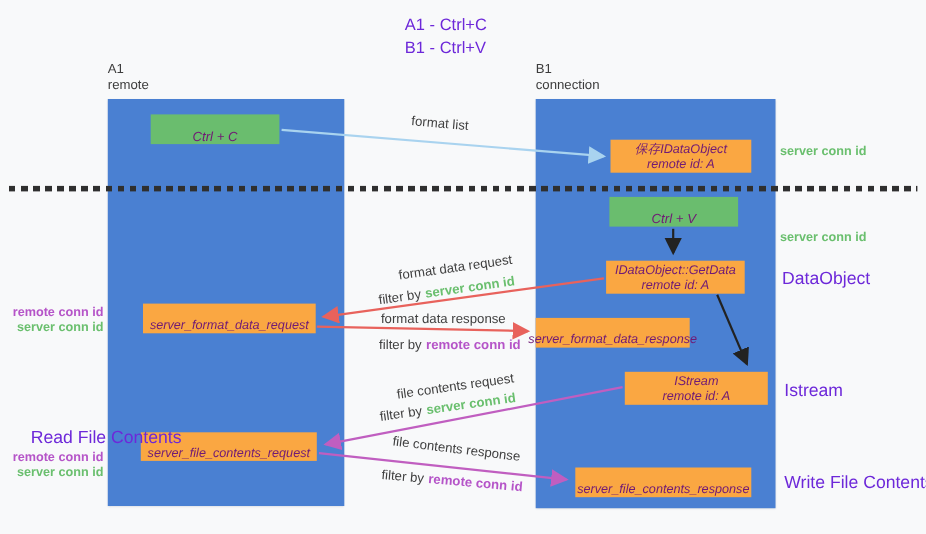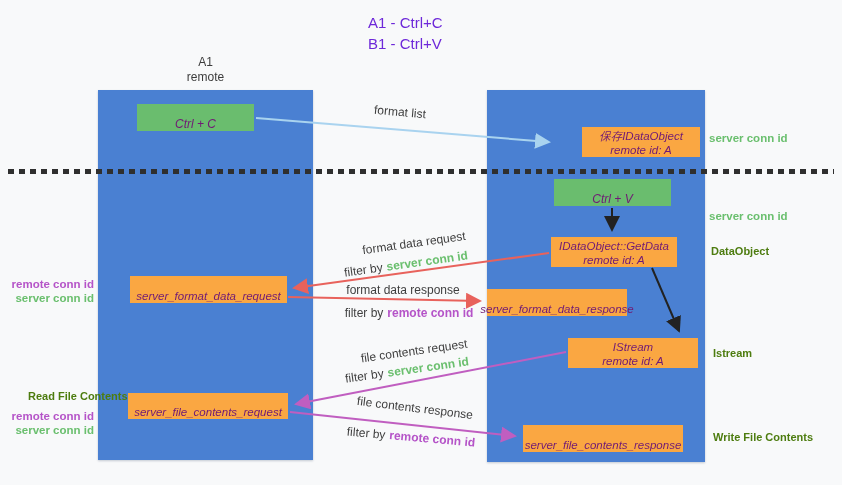--- a/index.html
+++ b/index.html
@@ -2,73 +2,75 @@
 <html><head>
 <meta charset="utf-8">
 <style>
   * { margin:0; padding:0; box-sizing:border-box; }
   html,body { background:#f8f9fa; }
   body { font-family:"Liberation Sans", sans-serif; }
   #canvas { position:relative; width:842px; height:485px; background:#f8f9fa; overflow:hidden; }
 
   .title { position:absolute; left:368px; top:12px; font-size:15px; line-height:21px; color:#6d28d9; z-index:5; }
 
-  .lane-header { position:absolute; top:55px; text-align:center; font-size:12px; line-height:15px; color:#3c3c3c; z-index:5; }
+  .lane-header { position:absolute; top:55px; font-size:12px; line-height:15px; color:#3c3c3c; z-index:5; }
   #hdr-left { left:98px; width:215px; }
   #hdr-right { left:487px; width:218px; }
 
   .lane { position:absolute; top:90px; background:#4a80d2; z-index:1; box-shadow:0 1px 2px rgba(40,60,90,.25); }
   #lane-left { left:98px; width:215px; height:370px; }
   #lane-right { left:487px; width:218px; height:372px; }
 
   .dotted-line { position:absolute; left:8px; top:169px; width:826px; height:5px; z-index:2;
     background:repeating-linear-gradient(90deg,#2f2f2f 0 6px,transparent 6px 11px); }
 
   svg.arrows { position:absolute; left:0; top:0; z-index:3; pointer-events:none; }
 
   .node { position:absolute; z-index:4; display:flex; flex-direction:column; align-items:center; justify-content:flex-end;
     color:#701a75; text-align:center; font-size:12px; line-height:14px;font-style:italic; }
   .node.green { background:#6abd6e; }
   .node.orange { background:#faa742; font-size:11.5px; }
 
   #n-ctrl-c { left:137px; top:104px; width:117px; height:27px; }
-  #n-save-do { left:582px; top:127px; width:118px; height:30px; }
+  #n-save-do { left:555px; top:127px; width:128px; height:30px; }
   #n-ctrl-v { left:554px; top:179px; width:117px; height:27px; }
   #n-getdata { left:551px; top:237px; width:126px; height:30px; }
   #n-fmt-req { left:130px; top:276px; width:157px; height:27px; }
   #n-fmt-resp { left:487px; top:289px; width:140px; height:27px; }
   #n-istream { left:568px; top:338px; width:130px; height:30px; }
   #n-file-req { left:128px; top:393px; width:160px; height:26px; }
   #n-file-resp { left:523px; top:425px; width:160px; height:27px; }
 
   .flabel { position:absolute; z-index:5; font-size:12px; color:#3f3f3f; white-space:nowrap; }
   .flabel .pre { margin-right:4px; }
   .green-t { color:#6abf6e; font-weight:bold; }
   .purple-t { color:#b554c8; font-weight:bold; }
 
-  .ann { position:absolute; z-index:5; font-size:11px; color:#4d7c0f; white-space:nowrap;font-weight:bold; }
+  .ann { position:absolute; z-index:5; font-size:16px; color:#6d28d9; white-space:nowrap; }
   .ann.bold-green { color:#6abf6e; font-weight:bold; font-size:11.5px; }
   .ann.bold-purple { color:#b554c8; font-weight:bold; font-size:11.5px; }
   .left-col { left:0; width:94px; text-align:right; }
 </style>
 </head>
 <body>
 
 <div id="canvas">
 
   <div class="title">
     <div>A1 - Ctrl+C</div>
     <div>B1 - Ctrl+V</div>
   </div>
 
   <div class="lane-header" id="hdr-left">
     <div>A1</div>
     <div>remote</div>
   </div>
   <div class="lane-header" id="hdr-right">
+    <div>B1</div>
+    <div>connection</div>
   </div>
 
   <div class="lane" id="lane-left"></div>
   <div class="lane" id="lane-right"></div>
 
   <div class="dotted-line"></div>
 
   <svg class="arrows" width="842" height="485" viewBox="0 0 842 485">
     <defs>
       <marker id="m-blue" markerWidth="9" markerHeight="9" refX="7" refY="4" orient="auto">

